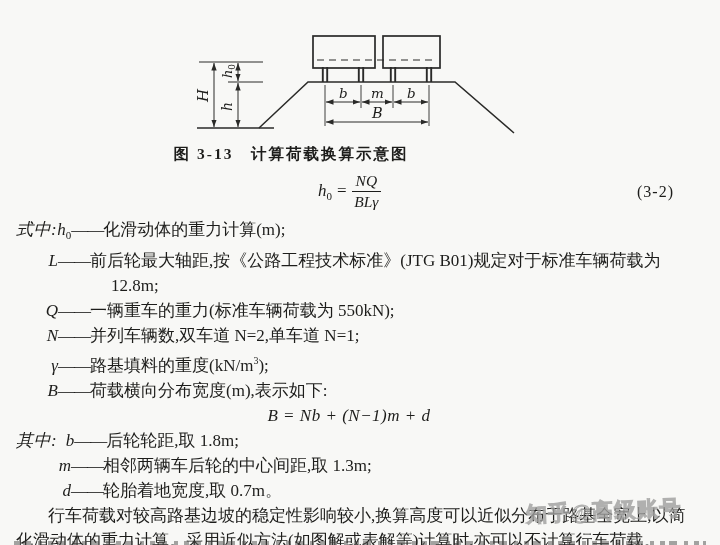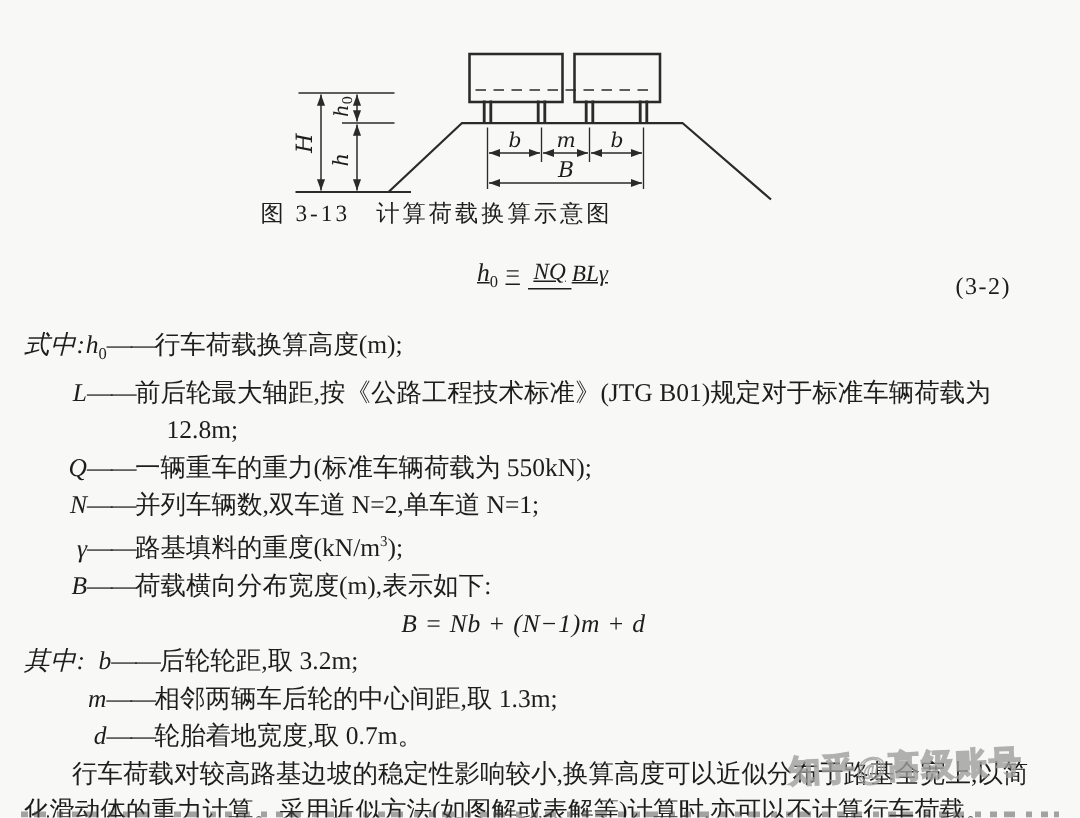--- a/index.html
+++ b/index.html
@@ -10,33 +10,33 @@
     color:#1d1d1b;
     font-family:"Liberation Serif","DejaVu Serif",serif;
     position:relative;
     overflow:hidden;
   }
   .diagram-svg { position:absolute; left:0; top:0; }
   .ink { stroke:#2a2a28; fill:none; }
   .diagram-text { fill:#1d1d1b; font-family:"DejaVu Serif","Liberation Serif",serif; font-style:italic; }
 
   .fig-caption {
-    position:absolute; top:132px; left:0; width:582px;
-    text-align:center; font-size:15.5px; font-weight:400;
+    position:absolute; top:144px; left:0; width:582px;
+    text-align:center; font-size:15.5px; font-weight:700;
     letter-spacing:2px;
   }
 
   .eq-row { position:absolute; top:170px; left:0; width:720px; height:48px; }
   .eq-main {
     position:absolute; left:318px; top:2px;
     display:flex; align-items:center; gap:5px;
-    font-size:17px; font-style:italic;text-decoration:underline;
+    font-size:17px; font-style:italic;
   }
   .eq-main sub { font-size:11px; font-style:normal; }
-  .frac { display:inline-flex; flex-direction:row; align-items:flex-start; font-size:15.5px; line-height:1.15; }
+  .frac { display:inline-flex; flex-direction:column; align-items:center; font-size:15.5px; line-height:1.15; }
   .frac .num { border-bottom:1.3px solid #1d1d1b; padding:0 4px 1px 4px; }
   .frac .den { padding-top:1px; }
   .eq-no { position:absolute; left:637px; top:13px; font-size:16px; letter-spacing:1px; }
 
   .textblock {
     position:absolute; left:16px; top:217px; width:696px;
     font-size:17px; line-height:25px;
   }
   .def-row { white-space:nowrap; }
   .var { font-style:italic; display:inline-block; }
@@ -157,21 +157,21 @@
       <span class="num">NQ</span>
       <span class="den">BLγ</span>
     </span>
   </div>
   <div class="eq-no">(3-2)</div>
 </div>
 
 <div class="textblock">
 
   <div class="def-row">
-    <span class="intro">式中:</span><span class="var"><span>h</span><sub>0</sub></span><span class="dash">——</span><span>行车荷载换算高度(m);</span>
+    <span class="intro">式中:</span><span class="var"><span>h</span><sub>0</sub></span><span class="dash">——</span><span>化滑动体的重力计算(m);</span>
   </div>
 
   <div class="def-row pad-def">
     <span class="vcol">L</span><span class="dash">——</span><span>前后轮最大轴距,按《公路工程技术标准》(JTG B01)规定对于标准车辆荷载为</span>
   </div>
   <div class="def-row cont-line">
     <span>12.8m;</span>
   </div>
 
   <div class="def-row pad-def">
@@ -186,21 +186,21 @@
     <span class="vcol">γ</span><span class="dash">——</span><span>路基填料的重度(kN/m</span><sup>3</sup><span>);</span>
   </div>
 
   <div class="def-row pad-def">
     <span class="vcol">B</span><span class="dash">——</span><span>荷载横向分布宽度(m),表示如下:</span>
   </div>
 
   <div class="centered-formula">B = Nb + (N−1)m + d</div>
 
   <div class="def-row">
-    <span class="intro">其中:</span><span class="vcol">b</span><span class="dash">——</span><span>后轮轮距,取 3.2m;</span>
+    <span class="intro">其中:</span><span class="vcol">b</span><span class="dash">——</span><span>后轮轮距,取 1.8m;</span>
   </div>
 
   <div class="def-row pad-where">
     <span class="vcol">m</span><span class="dash">——</span><span>相邻两辆车后轮的中心间距,取 1.3m;</span>
   </div>
 
   <div class="def-row pad-where">
     <span class="vcol">d</span><span class="dash">——</span><span>轮胎着地宽度,取 0.7m。</span>
   </div>
 

